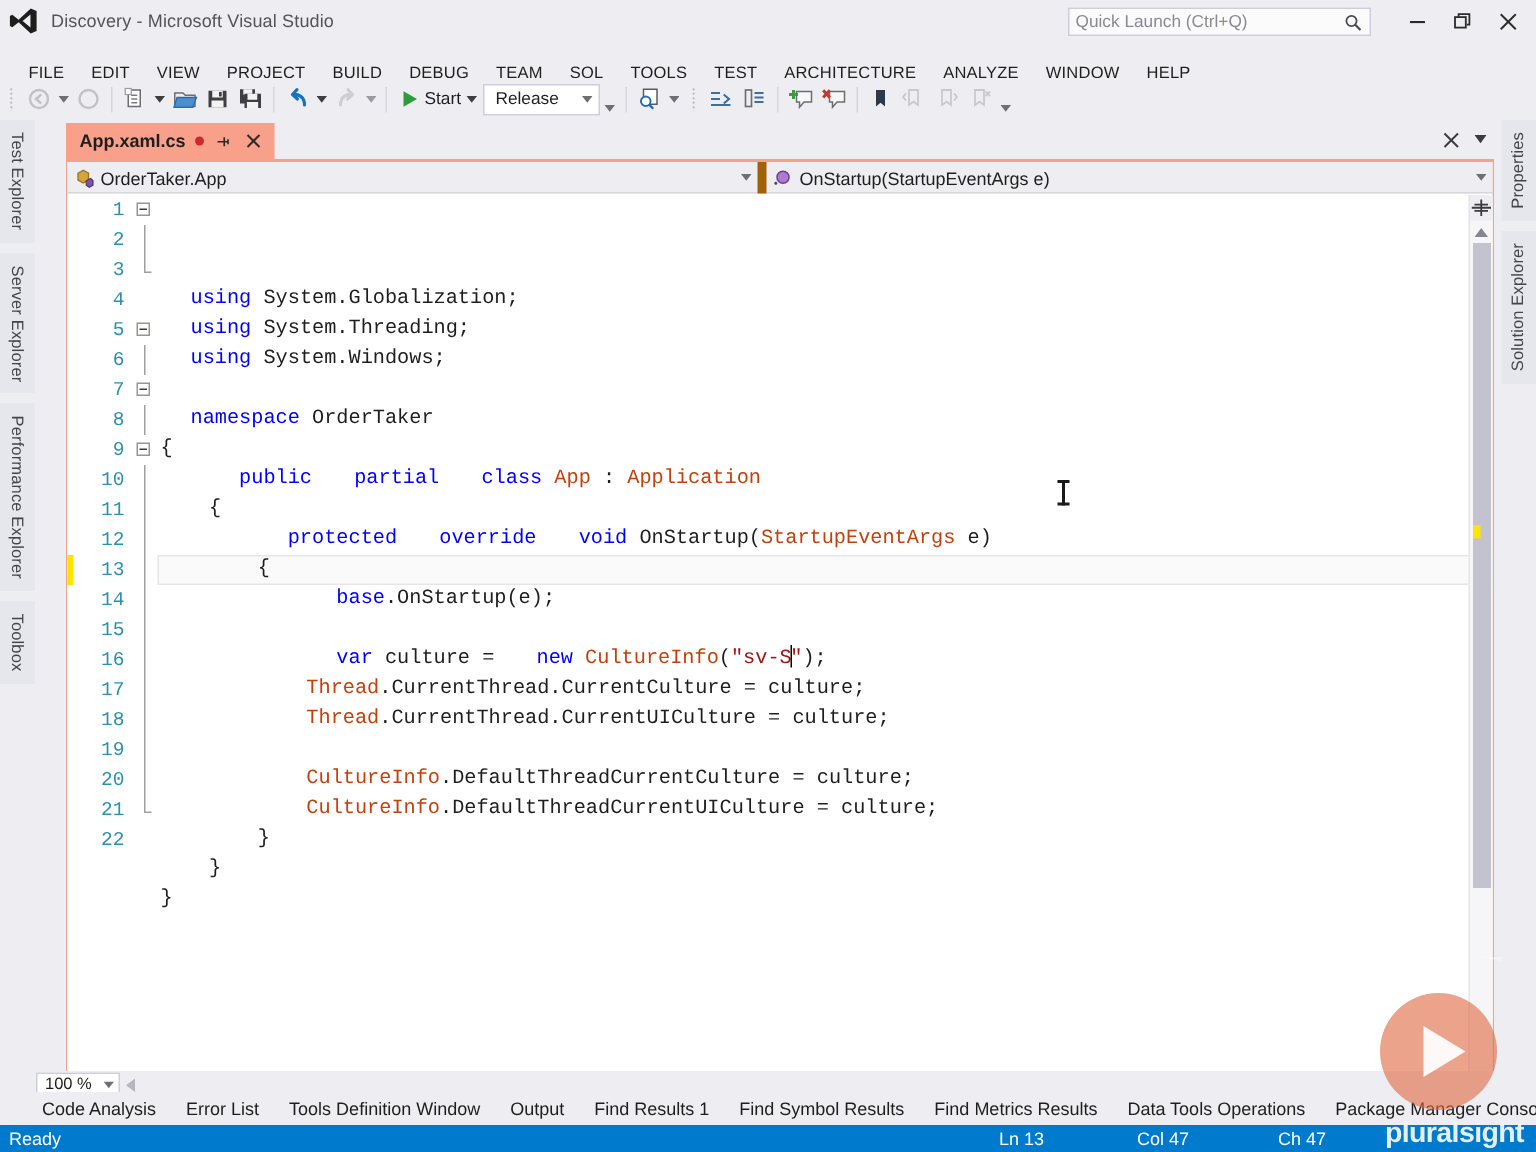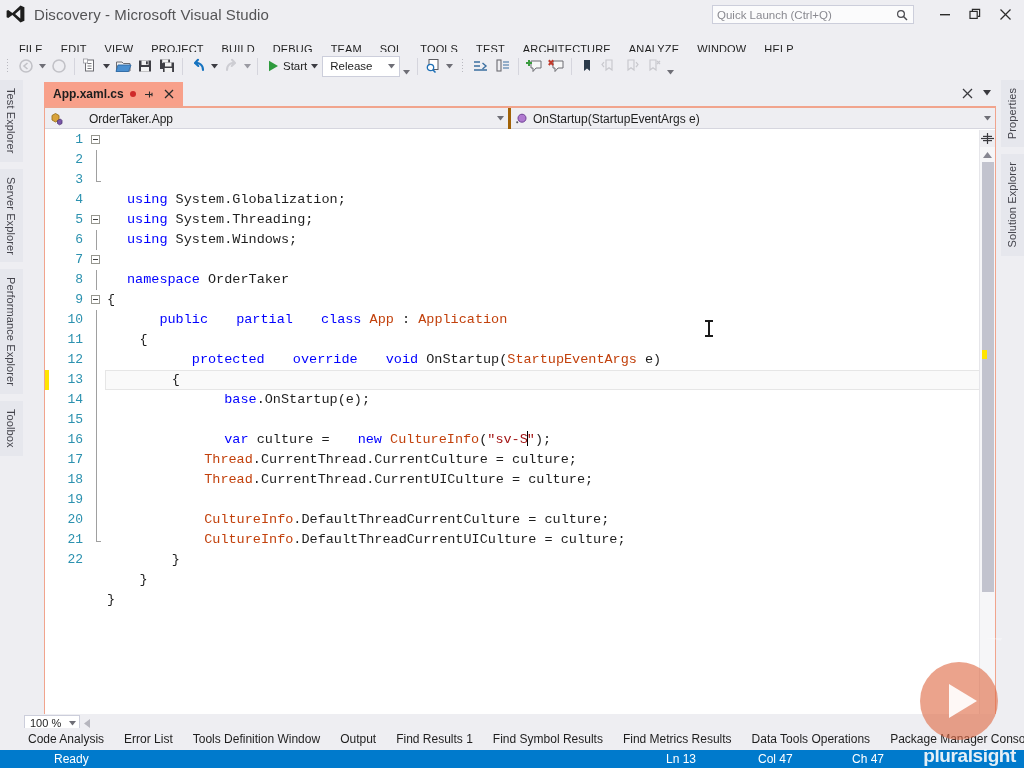--- a/index.html
+++ b/index.html
@@ -19,21 +19,21 @@
     position: absolute; top: 0; left: 0; width: 1024px; height: 28px;
     background: #eeeef2;
     display: flex; align-items: center;
   }
   .vs-logo {
     width: 30px; height: 28px;
     display: flex; align-items: center; justify-content: center;
   }
   .vs-logo svg { display: block; }
   .title-text {
-    font-size: 15px; color: #545456; letter-spacing: .1px;
+    font-size: 12px; color: #545456; letter-spacing: .1px;
     padding-left: 4px;
   }
   .quicklaunch {
     position: absolute; left: 712px; top: 5px;
     width: 202px; height: 19px;
     background: #fbfbfc; border: 1px solid #cccedb;
     display: flex; align-items: center; padding: 0 4px;
   }
   .ql-text { font-size: 11.5px; color: #8a8a91; flex: 1; }
   .ql-icon { width: 14px; height: 14px; display:flex; align-items:center; justify-content:center; }
@@ -138,21 +138,21 @@
     border-top: 2px solid #f1a48d;
   }
   .navbar {
     height: 21px; background: #eeeef2; display: flex; align-items: stretch;
     border-bottom: 1px solid #d6d6df;
   }
   .navbox {
     display: flex; align-items: center; height: 21px; overflow: hidden;
     font-size: 12px; color: #1e1e1e;
   }
-  .navbox.left { width: 466px; border-right: 3px solid #a16207; gap: 22px; }
+  .navbox.left { width: 466px; border-right: 6px solid #a16207; }
   .navbox.right { flex: 1; }
   .nav-ico { width: 22px; display: flex; align-items: center; justify-content: center; }
   .nav-label { flex: 1; white-space: nowrap; overflow: hidden; }
   .nav-arrow { width: 16px; display: flex; align-items: center; justify-content: center; }
 
   .code-area {
     position: absolute; top: 22px; left: 0; right: 0; bottom: 0;
     background: #fff;
     display: flex;
   }
@@ -244,21 +244,21 @@
   }
   .ptab {
     font-size: 12px; color: #1e1e1e; padding: 0 10px; white-space: nowrap;
     height: 22px; display: flex; align-items: center;
   }
 
   
   .statusbar {
     position: absolute; left: 0; right: 0; bottom: 0; height: 18px;
     background: #007acc; color: #fff; font-size: 12px;
-    display: flex; align-items: center; padding-left: 48px;
+    display: flex; align-items: center;
   }
   .st-ready { padding-left: 6px; }
   .st-ln  { position: absolute; left: 666px; }
   .st-col { position: absolute; left: 758px; }
   .st-ch  { position: absolute; left: 852px; }
 
   
   .ps-overlay {
     position: absolute; right: 0; bottom: 0; width: 210px; height: 130px;
     pointer-events: none; overflow: hidden;

